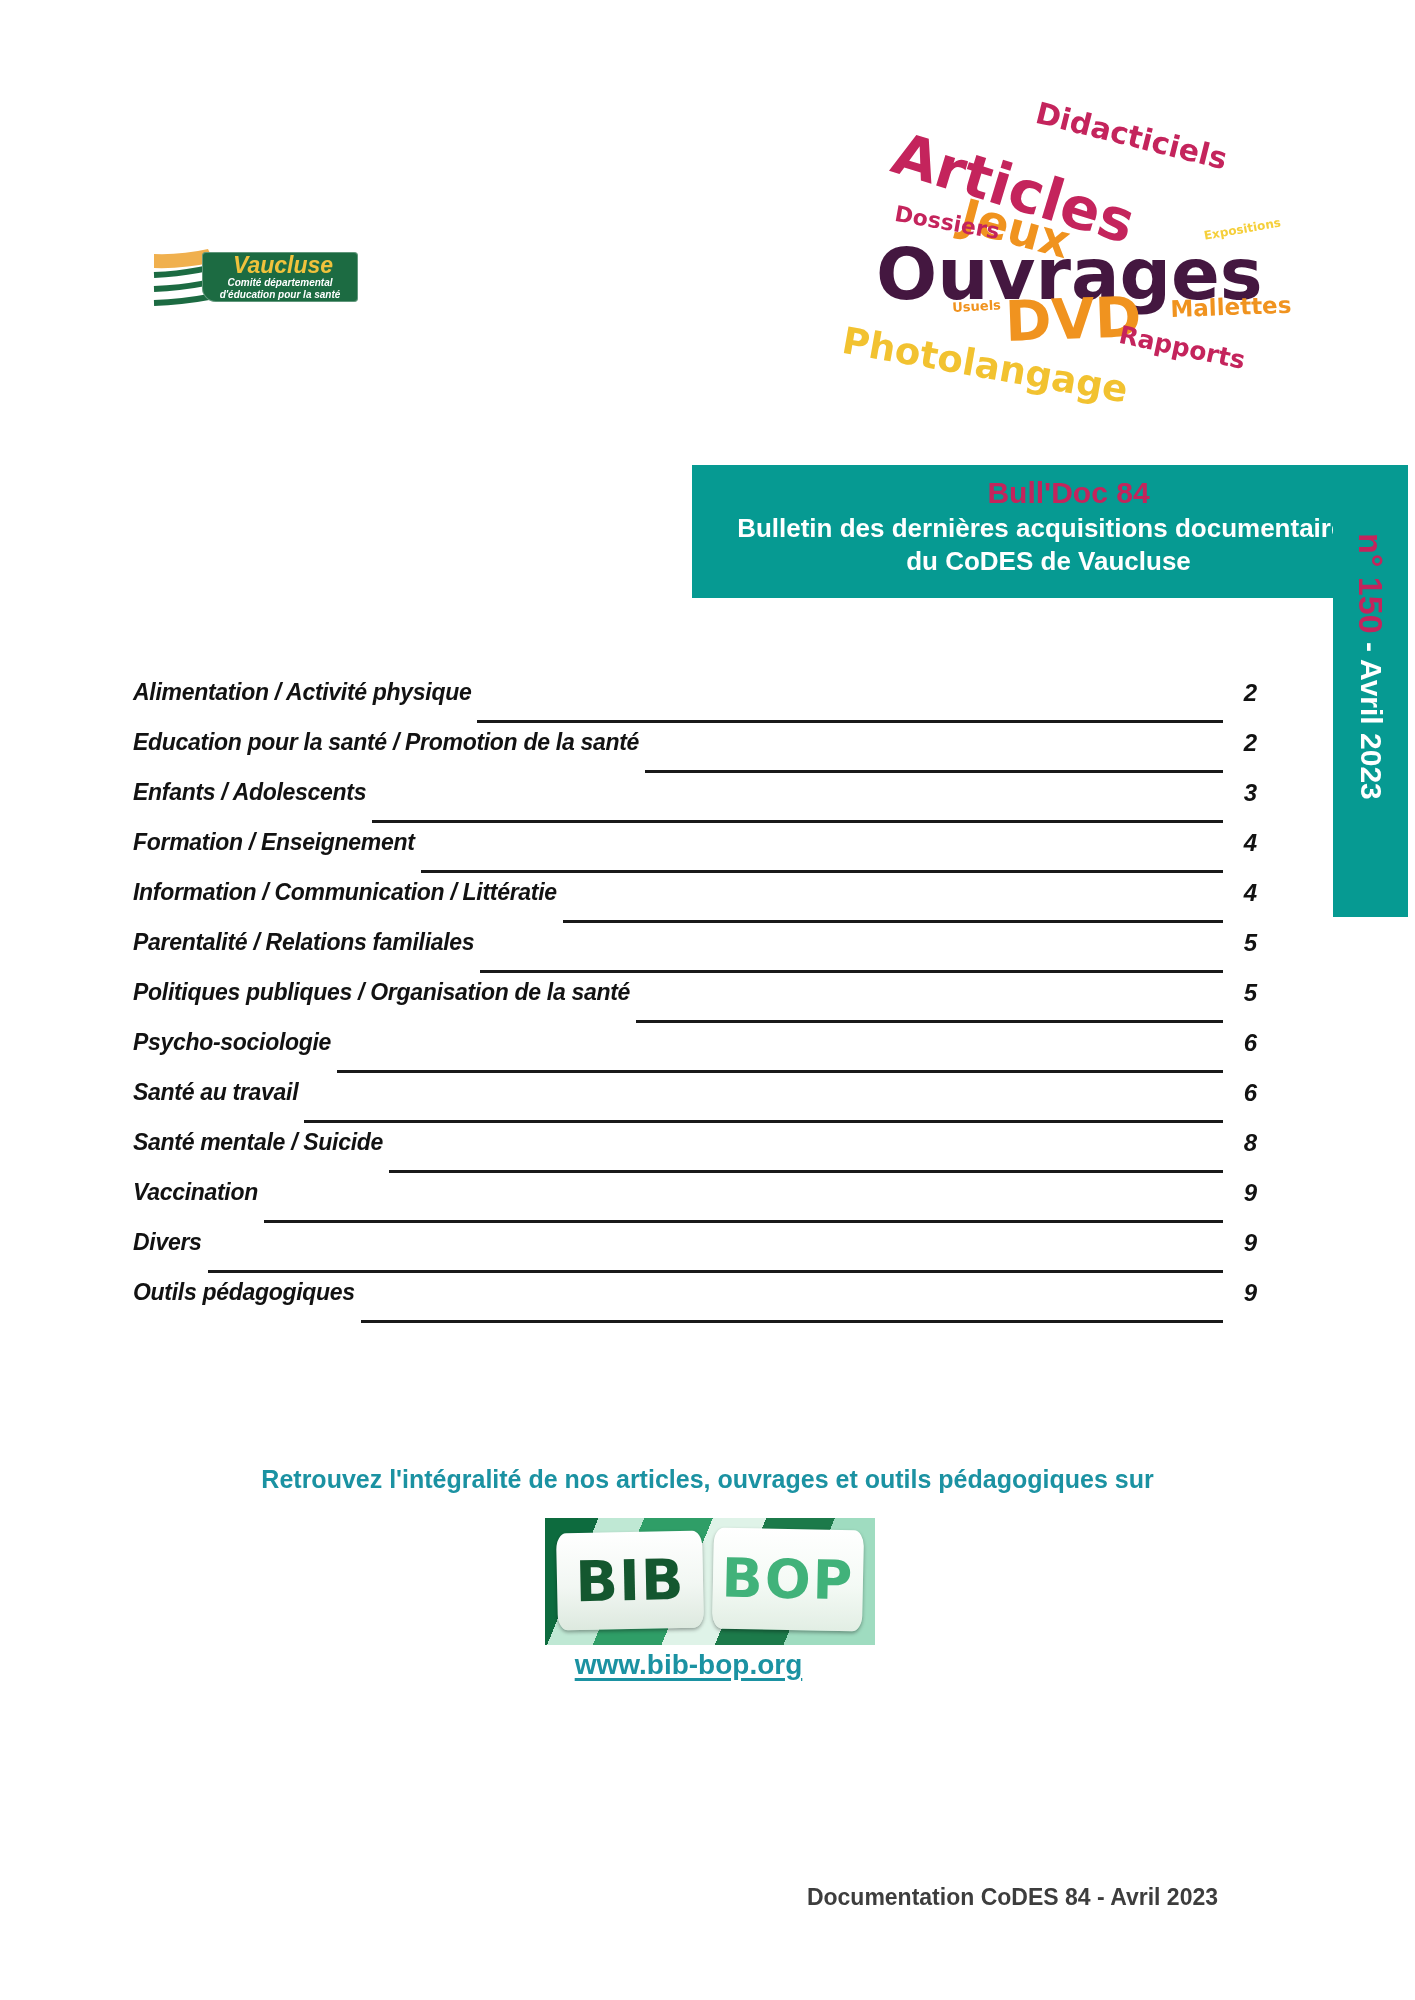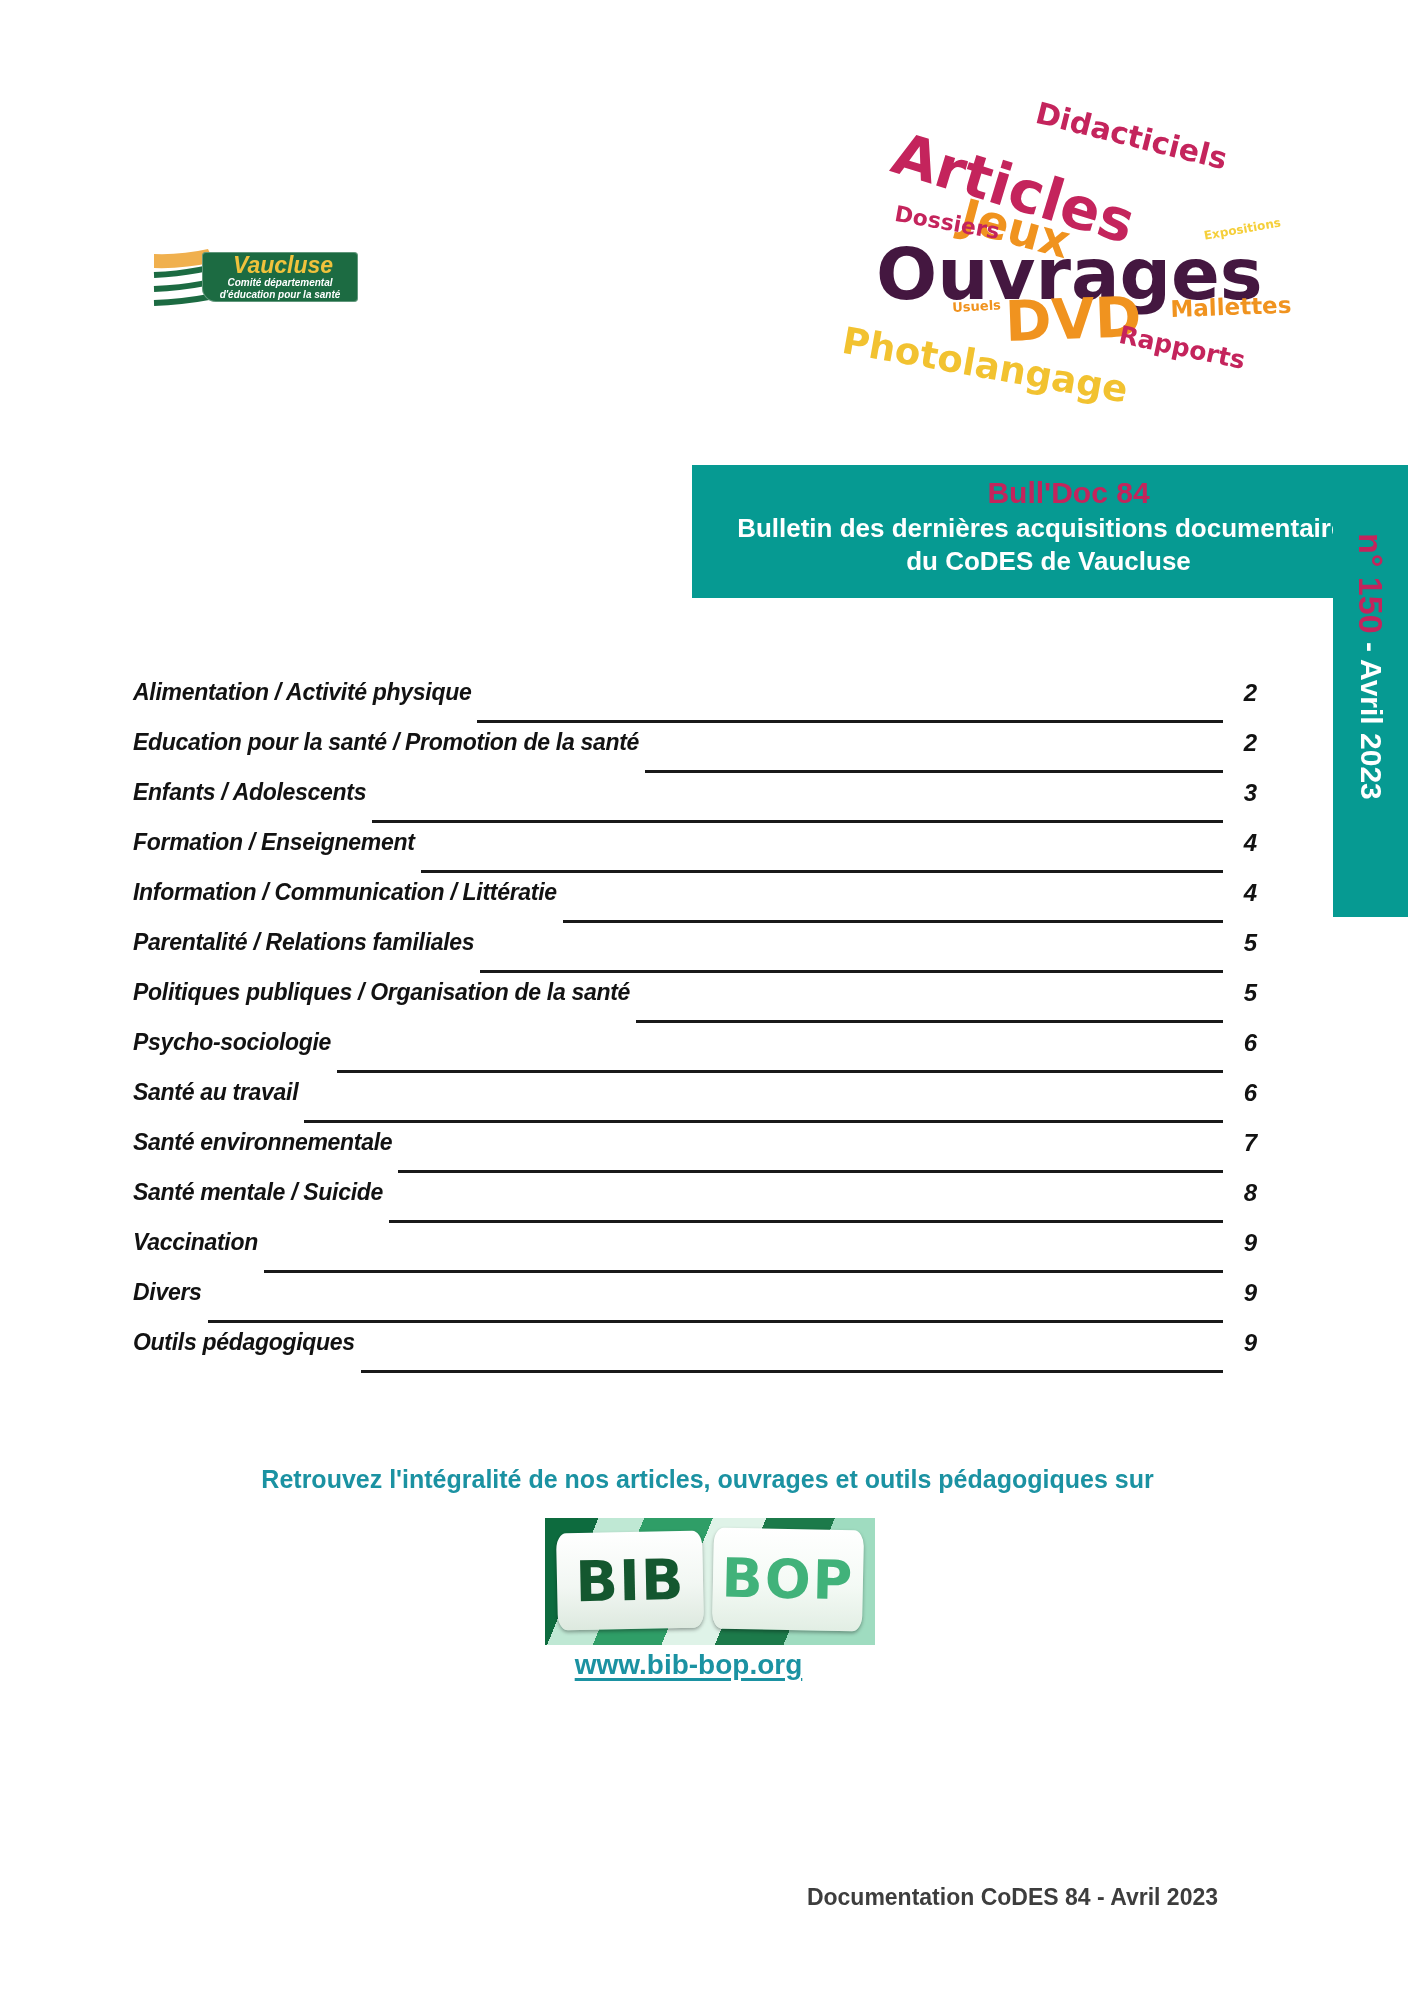--- a/index.html
+++ b/index.html
@@ -153,25 +153,20 @@
         <span class="toc-label">Psycho-sociologie</span>
         <span class="toc-leader"></span>
         <span class="toc-page">6</span>
       </div>
       <div class="toc-row">
         <span class="toc-label">Santé au travail</span>
         <span class="toc-leader"></span>
         <span class="toc-page">6</span>
       </div>
       <div class="toc-row">
-        <span class="toc-label">Santé environnementale</span>
-        <span class="toc-leader"></span>
-        <span class="toc-page">7</span>
-      </div>
-      <div class="toc-row">
         <span class="toc-label">Santé mentale / Suicide</span>
         <span class="toc-leader"></span>
         <span class="toc-page">8</span>
       </div>
       <div class="toc-row">
         <span class="toc-label">Vaccination</span>
         <span class="toc-leader"></span>
         <span class="toc-page">9</span>
       </div>
       <div class="toc-row">

